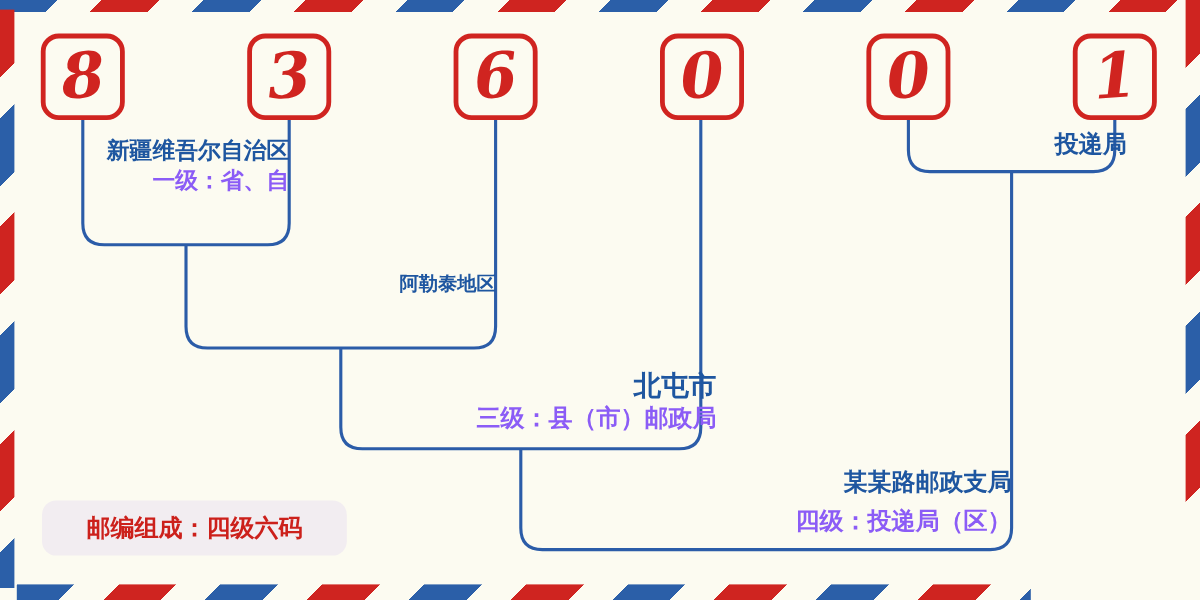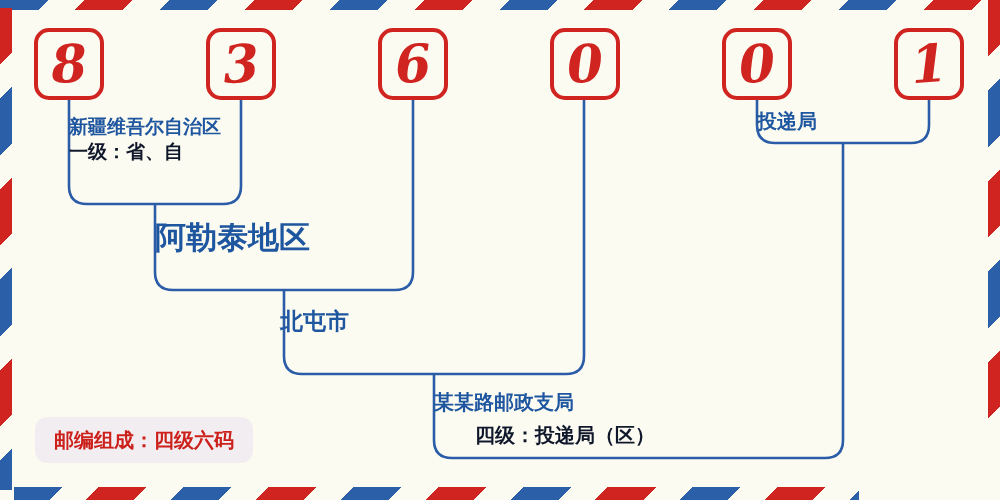--- a/index.html
+++ b/index.html
@@ -39,38 +39,38 @@
     transform:rotate(-4deg);
   }
   .db1{left:34px;} .db2{left:206px;} .db3{left:378px;}
   .db4{left:550px;} .db5{left:722px;} .db6{left:894px;}
 
   
   .connectors{position:absolute;left:0;top:0;pointer-events:none;}
   .connectors path{fill:none;stroke:#2b5ca8;stroke-width:2.6px;}
 
   
-  .ann{position:absolute;text-align:left;font-weight:bold;}
+  .ann{position:absolute;text-align:right;font-weight:bold;}
   .ann-name{display:block;color:#1e56a0;}
-  .ann-level{display:block;color:#0f172a;}
+  .ann-level{display:block;color:#8b5cf6;}
   .ann1{left:69px;width:172px;top:114px;font-size:19px;line-height:25px;}
   .ann2{left:155px;width:258px;top:224px;}
-  .ann2 .ann-name{font-size:31px;line-height:28px;}
+  .ann2 .ann-name{font-size:16px;line-height:28px;}
   .ann2 .ann-level{font-size:20px;line-height:27px;}
-  .ann3{left:280px;width:300px;top:307px;}
+  .ann3{left:297px;width:300px;top:307px;}
   .ann3 .ann-name{font-size:23px;line-height:29px;}
   .ann3 .ann-level{font-size:20px;line-height:27px;}
   .ann4{left:434px;width:409px;top:390px;}
   .ann4 .ann-name{font-size:20px;line-height:25px;}
   .ann4 .ann-level{font-size:20px;line-height:25px;margin-top:8px;padding-left:41px;}
-  .ann5{left:757px;width:172px;top:107px;font-size:20px;line-height:28px;}
+  .ann5{left:757px;width:172px;top:107px;font-size:20px;line-height:28px;padding-left:10px;}
 
   
   .badge{
-    position:absolute;left:35px;top:417px;width:218px;height:46px;
+    position:absolute;left:35px;top:417px;width:254px;height:46px;
     background:#f2edf1;border-radius:12px;
     display:flex;align-items:center;justify-content:center;
     color:#cc201b;font-weight:bold;font-size:20px;
   }
 </style>
 </head>
 <body>
 
 <div class="stripe-h border-top"></div>
 <div class="stripe-h border-bottom"></div>
@@ -108,20 +108,21 @@
   <span class="ann-name">新疆维吾尔自治区</span>
   <span class="ann-level">一级：省、自</span>
 </div>
 
 <div class="ann ann2">
   <span class="ann-name">阿勒泰地区</span>
 </div>
 
 <div class="ann ann3">
   <span class="ann-name">北屯市</span>
+  <span class="ann-level">三级：县（市）邮政局</span>
 </div>
 
 <div class="ann ann4">
   <span class="ann-name">某某路邮政支局</span>
   <span class="ann-level">四级：投递局（区）</span>
 </div>
 
 <div class="ann ann5">
   <span class="ann-name">投递局</span>
 </div>

